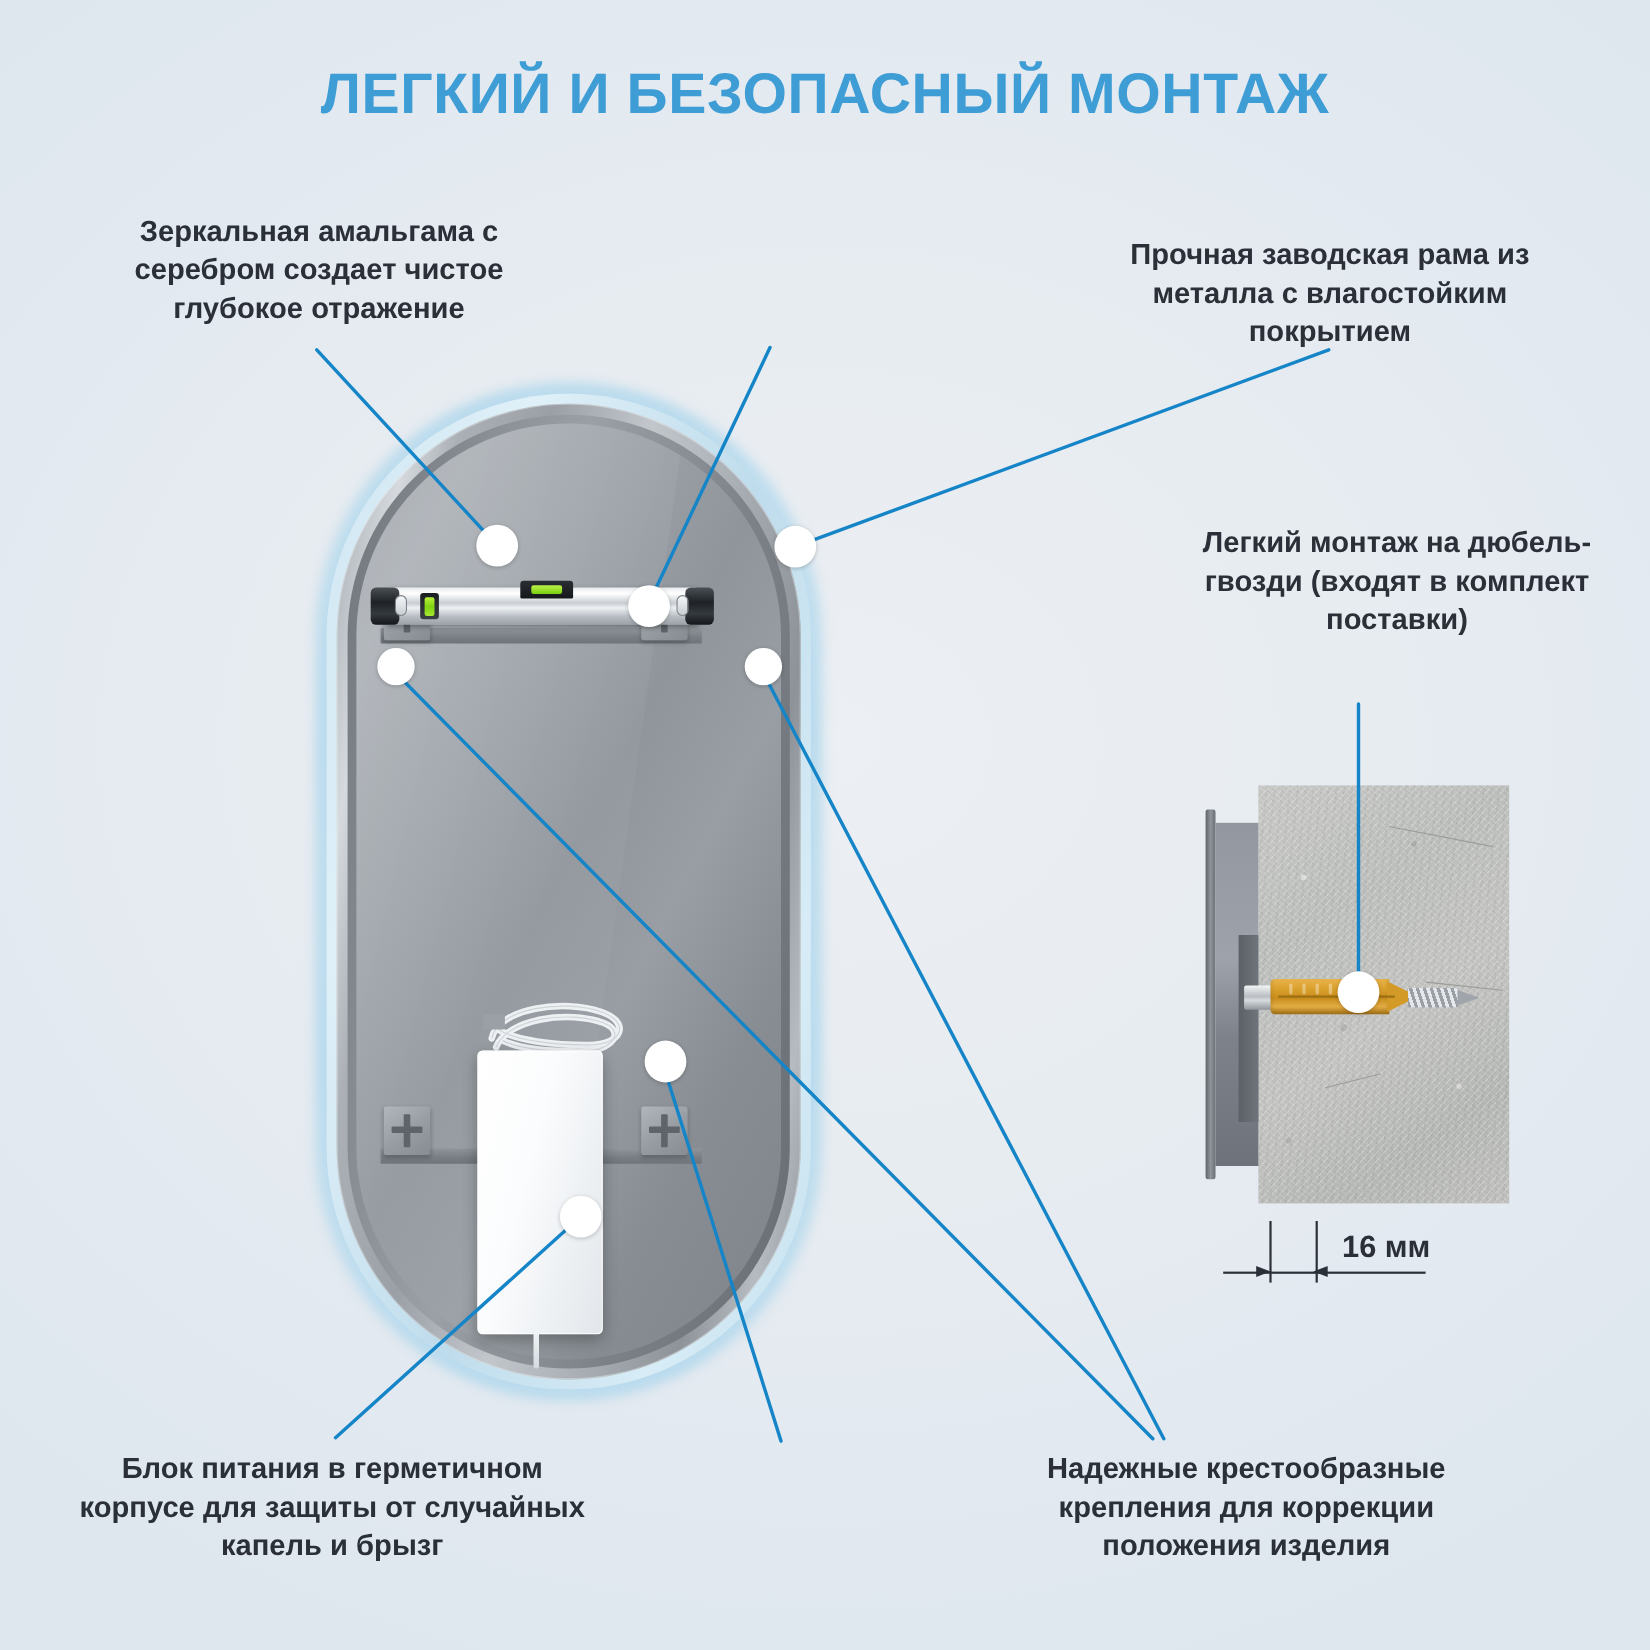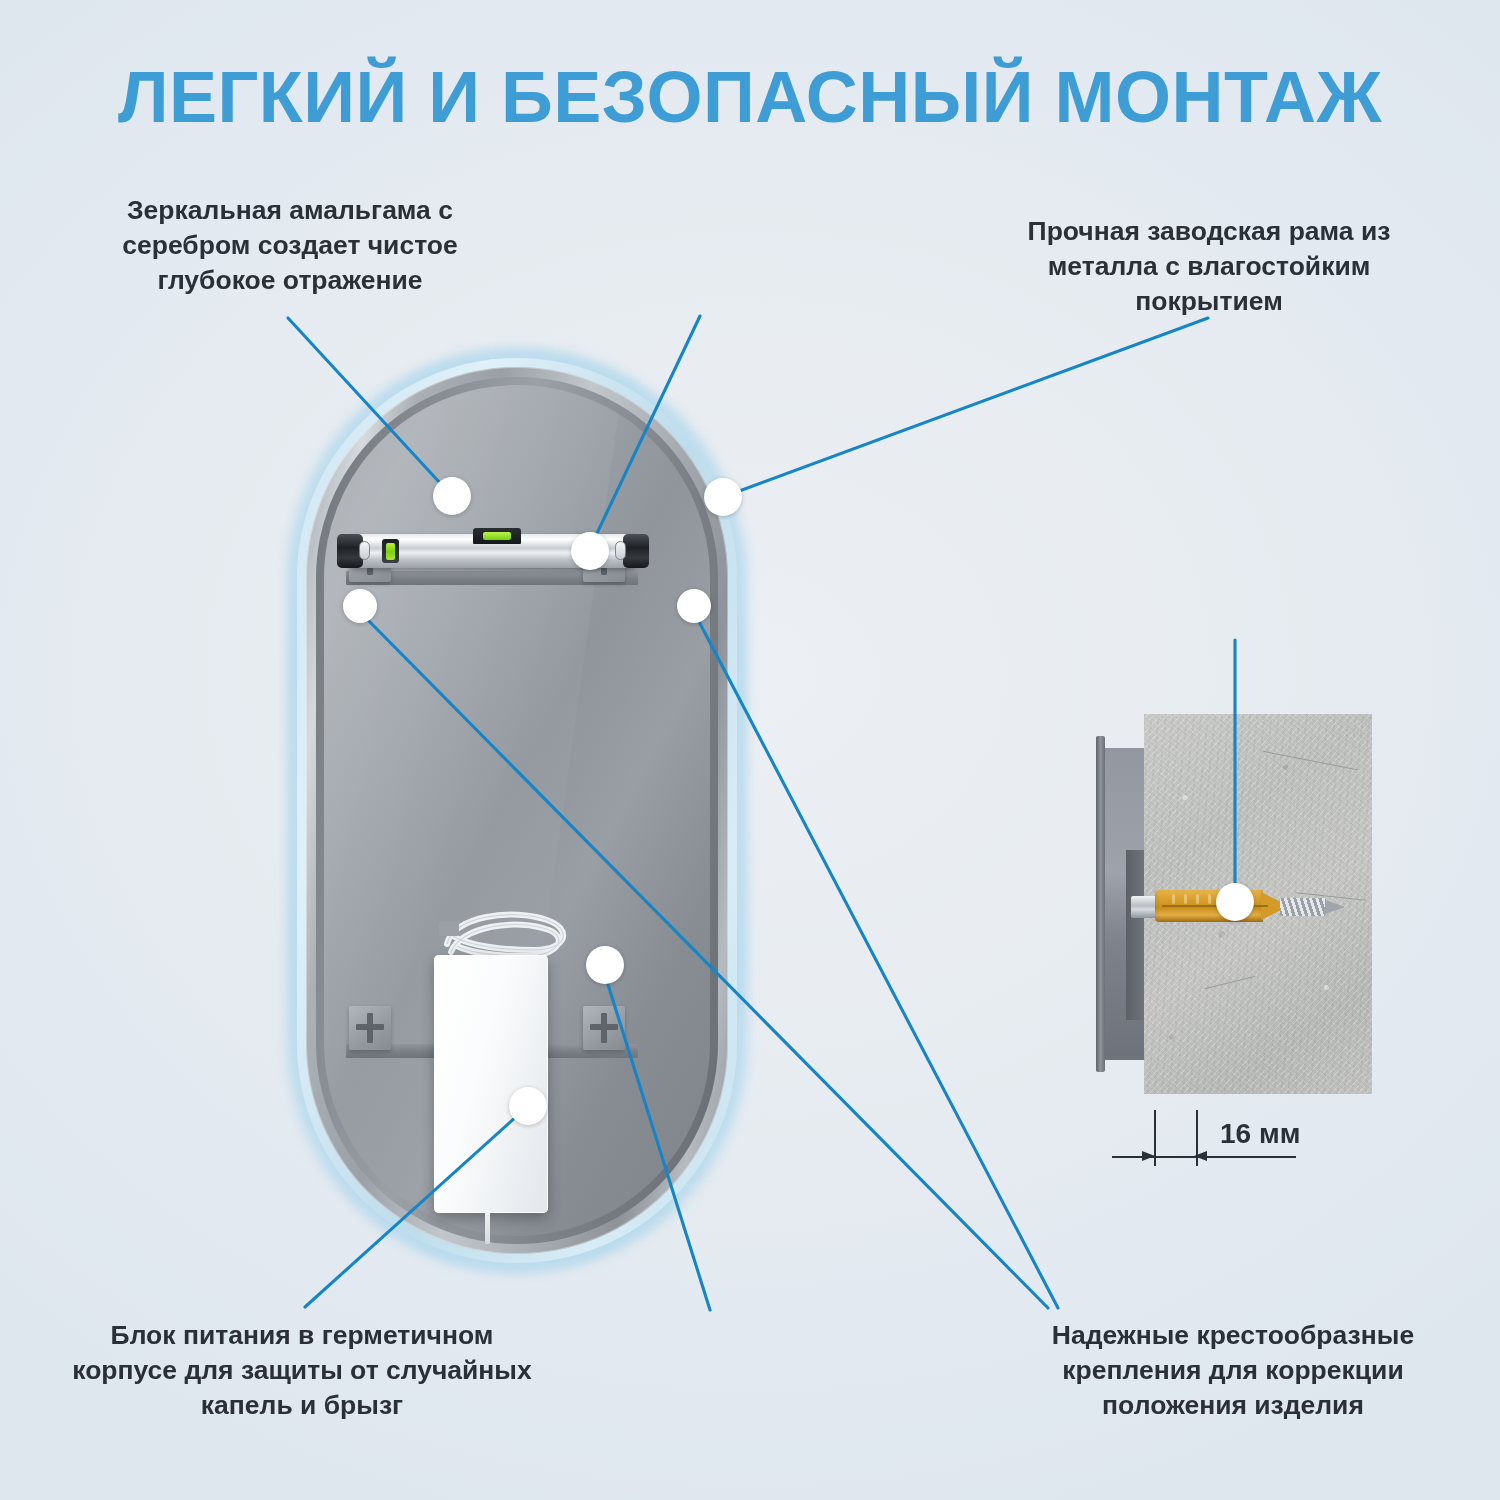--- a/index.html
+++ b/index.html
@@ -11,42 +11,42 @@
       linear-gradient(160deg,#eaeef2 0%, #e6ecf1 50%, #dde6ed 100%);
     position:relative;
     overflow:hidden;
   }
   .stage { position:absolute; inset:0; }
 
   
   #title {
     position:absolute; top:56px; left:0; width:1500px;
     text-align:center;
-    font-size:72px; font-weight:bold; letter-spacing:0.5px;
+    font-size:52px; font-weight:bold; letter-spacing:0.5px;
     color:#3f9dd6;
     text-transform:uppercase;
     white-space:nowrap;
   }
 
   
   .label {
     position:absolute;
     font-size:26.5px;
     font-weight:bold;
     line-height:1.33;
     color:#2b3038;
     text-align:center;
   }
   #lbl-amalgam { left:64px;  top:193px;  width:452px; }
   #lbl-geometry{ left:540px; top:193px;  width:432px; }
   #lbl-frame   { left:986px; top:193px;  width:446px;margin-top:21px; }
   #lbl-dowel   { left:1082px;top:476px;  width:376px; }
   #lbl-psu     { left:62px;  top:1318px; width:480px; }
   #lbl-cable   { left:600px; top:1318px; width:322px; }
-  #lbl-cross   { left:996px; top:1318px; width:474px; }
+  #lbl-cross   { left:896px; top:1318px; width:474px; }
 
   
   svg.overlay { position:absolute; inset:0; width:1500px; height:1500px; pointer-events:none; }
 
   
   #mirror-assembly {
     position:absolute; left:297px; top:358px; width:440px; height:905px;
   }
   .pill { position:absolute; border-radius:999px; }
 
@@ -402,16 +402,17 @@
   <div class="dot" style="left:571px;  top:532px;"></div>
   <div class="dot" style="left:704px;  top:478px;"></div>
   <div class="dot" style="left:1216px; top:883px;"></div>
   <div class="dot" style="left:509px;  top:1087px;"></div>
   <div class="dot" style="left:586px;  top:946px;"></div>
   <div class="dot small" style="left:343px; top:589px;"></div>
   <div class="dot small" style="left:677px; top:589px;"></div>
 
   <div class="label" id="lbl-amalgam">Зеркальная амальгама с серебром создает чистое глубокое отражение</div>
   <div class="label" id="lbl-frame">Прочная заводская рама из металла с влагостойким покрытием</div>
+  <div class="label" id="lbl-dowel">Легкий монтаж на дюбель-гвозди (входят в комплект поставки)</div>
   <div class="label" id="lbl-psu">Блок питания в герметичном корпусе для защиты от случайных капель и брызг</div>
   <div class="label" id="lbl-cross">Надежные крестообразные крепления для коррекции положения изделия</div>
 
 </div>
 
 </body></html>

